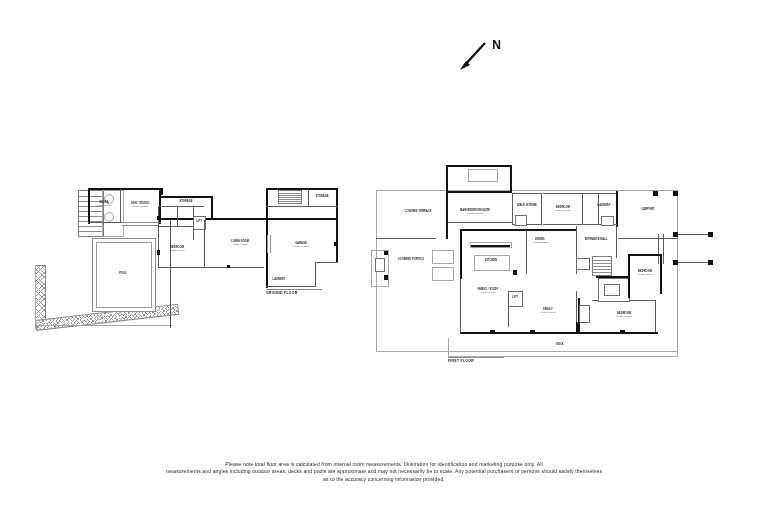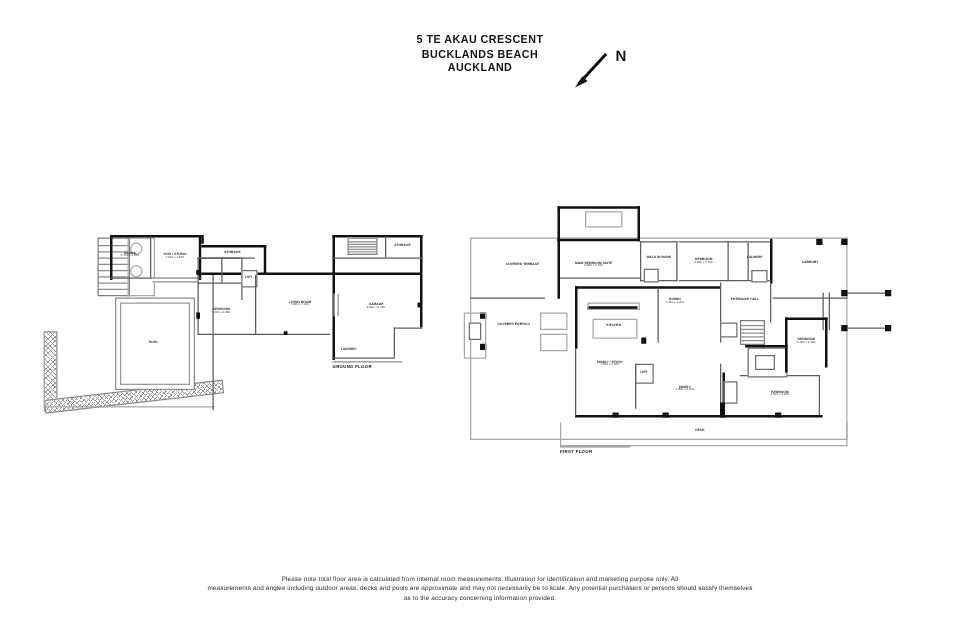--- a/index.html
+++ b/index.html
@@ -65,25 +65,20 @@
   .pool{position:absolute;border:1px solid #8d8d8d;background:#fff;}
   .pool .inner{position:absolute;inset:3px;border:0.8px solid #9b9b9b;}
   .glaz{position:absolute;border-top:0.7px solid #8f8f8f;border-bottom:0.7px solid #8f8f8f;height:1.6px;background:#fff;}
   .outline{position:absolute;border:0.7px solid #a8a8a8;}
 </style>
 </head>
 <body>
 
 <div id="sheet">
 
-  <div class="title-block">
-    <span class="tline">5 TE AKAU CRESCENT</span>
-    <span class="tline">BUCKLANDS BEACH</span>
-    <span class="tline">AUCKLAND</span>
-  </div>
 
   <div class="north">
     <svg width="46" height="36" viewBox="0 0 46 36">
       <path d="M30 5 L8 29" stroke="#111" stroke-width="2.4" fill="none"></path>
       <path d="M5 32 L15 27 L11 23 Z" fill="#111"></path>
     </svg>
     <span class="nlabel">N</span>
   </div>
 
   <div class="plan" id="ground" style="left:30px;top:160px;width:330px;height:215px;">

